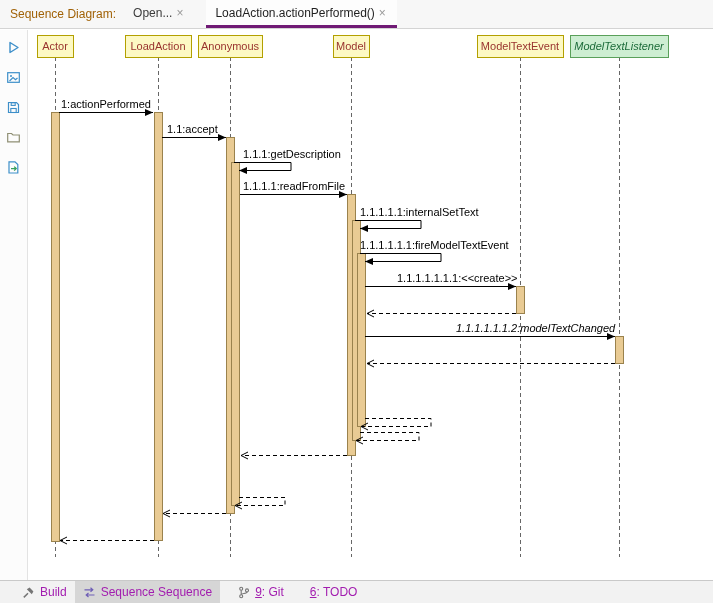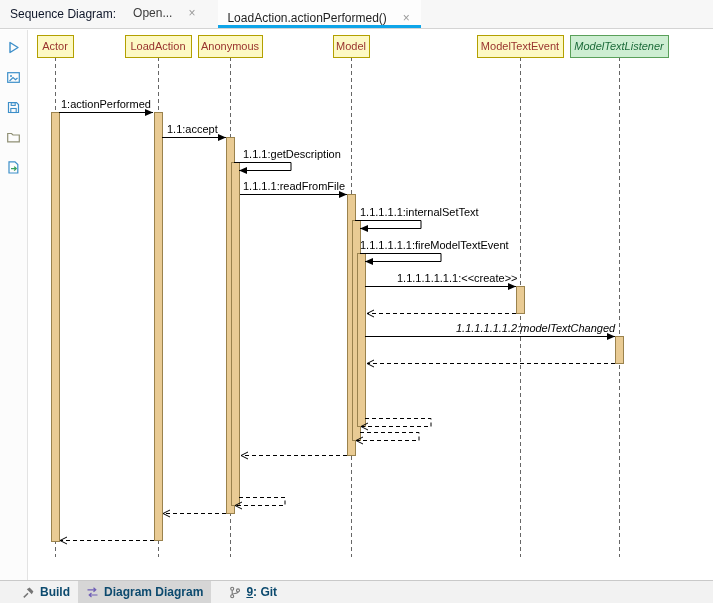--- a/index.html
+++ b/index.html
@@ -9,31 +9,30 @@
     -webkit-font-smoothing:antialiased;
   }
   
   .tabbar{
     position:absolute;top:0;left:0;right:0;height:29px;
     background:#f7f7f7;border-bottom:1px solid #d4d4d4;
     display:flex;align-items:stretch;box-sizing:border-box;
   }
   .tabbar-title{
     align-self:center;padding-left:10px;margin-right:8px;
-    font-size:12px;color:#0f172a;white-space:nowrap;text-align:center;
+    font-size:12px;color:#a16207;white-space:nowrap;text-align:center;
   }
   .tab{
-    display:flex;align-items:center;gap:14px;padding:0 9px;
+    display:flex;align-items:center;gap:2px;padding:0 9px;
     font-size:12px;color:#3c3c3c;white-space:nowrap;
     border-bottom:3px solid transparent;box-sizing:border-box;cursor:default;
   }
   .tab.active{
-    background:#fdfdfd;border-bottom:3px solid #0ea5e9;color:#1f1f1f;
+    background:#fdfdfd;border-bottom:3px solid #701a75;color:#1f1f1f;
     margin-left:12px;
-    align-items:flex-end;
   }
   .tab .close{
     color:#9a9a9a;font-size:12px;line-height:1;padding:1px 2px;
   }
   
   .toolbar{
     position:absolute;top:30px;left:0;bottom:23px;width:28px;
     background:#fcfcfc;border-right:1px solid #e3e3e3;
     display:flex;flex-direction:column;align-items:center;
     padding-top:7px;gap:9px;box-sizing:border-box;
@@ -45,22 +44,22 @@
   
   .main{
     position:absolute;top:30px;left:29px;right:0;bottom:23px;
     background:#ffffff;overflow:hidden;
   }
   #seq-svg text{font-family:"Liberation Sans",sans-serif;}
   
   .statusbar{
     position:absolute;left:0;right:0;bottom:0;height:22px;
     background:#f2f2f2;border-top:1px solid #c9c9c9;
-    display:flex;align-items:flex-start;font-size:12px;color:#0c4a6e;
-    padding-left:14px;box-sizing:content-box;font-weight:bold;
+    display:flex;align-items:flex-end;font-size:12px;color:#a21caf;
+    padding-left:14px;box-sizing:content-box;
   }
   .sb-item{display:flex;align-items:center;gap:5px;height:100%;padding:0 8px;white-space:nowrap;}
   .sb-item.active{background:#d6d6d6;}
   .sb-git{margin-left:10px;}
   .sb-todo{margin-left:10px;margin-top:20px;}
   .mn{text-decoration:underline;}
 </style>
 </head>
 <body>
 
@@ -187,21 +186,21 @@
         <path d="M1.8 11.4 L6 7.2" stroke="#757575" stroke-width="1.5" fill="none"></path>
         <path d="M4.8 3.2 L7.6 1.6 L11.4 5.4 L9.8 8.2 Z" fill="#757575"></path>
       </svg>
     <span>Build</span>
   </div>
   <div class="sb-item active">
     <svg width="13" height="13" viewBox="0 0 13 13">
         <path d="M1.5 3.8 H9.5 M7.5 1.8 L9.8 3.8 L7.5 5.8" fill="none" stroke="#6f5fb6" stroke-width="1.2"></path>
         <path d="M11.5 9 H3.5 M5.5 7 L3.2 9 L5.5 11" fill="none" stroke="#6f5fb6" stroke-width="1.2"></path>
       </svg>
-    <span>Diagram Diagram</span>
+    <span>Sequence Sequence</span>
   </div>
   <div class="sb-item sb-git">
     <svg width="12" height="13" viewBox="0 0 12 13">
         <circle cx="3.2" cy="2.8" r="1.5" fill="none" stroke="#757575" stroke-width="1.1"></circle>
         <circle cx="3.2" cy="10.2" r="1.5" fill="none" stroke="#757575" stroke-width="1.1"></circle>
         <circle cx="9" cy="4.4" r="1.5" fill="none" stroke="#757575" stroke-width="1.1"></circle>
         <path d="M3.2 4.3 V8.7 M9 5.9 C9 8 3.2 7 3.2 8.7" fill="none" stroke="#757575" stroke-width="1.1"></path>
       </svg>
     <span><span class="mn">9</span><span>: Git</span></span>
   </div>

